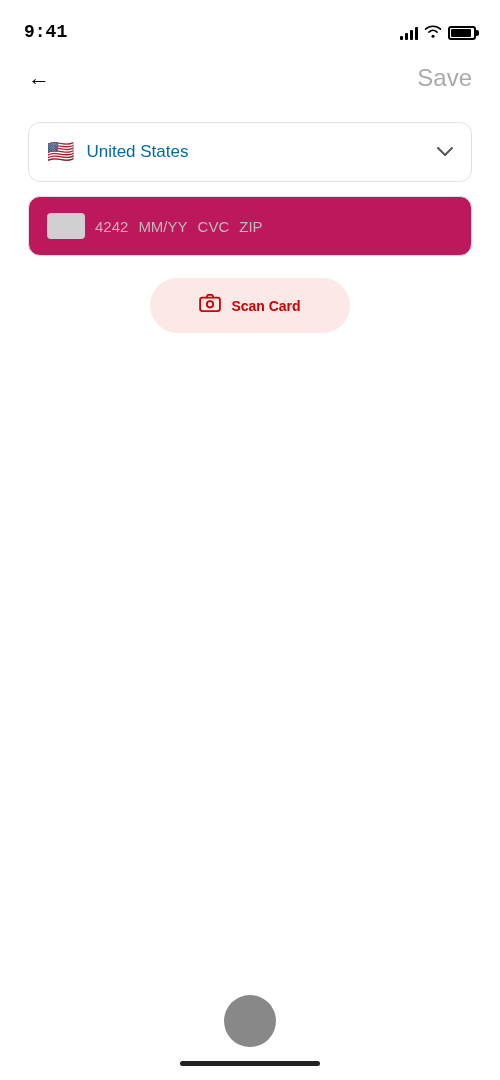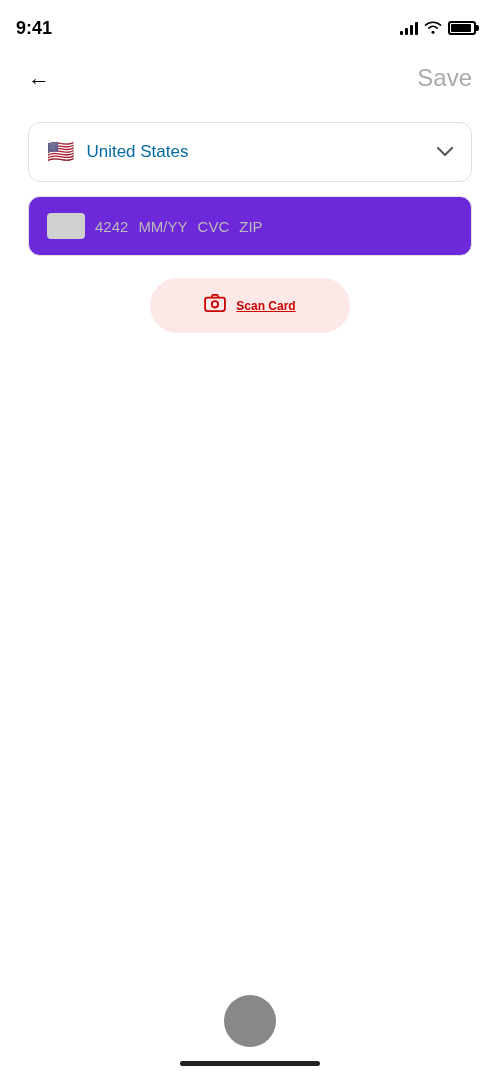--- a/index.html
+++ b/index.html
@@ -14,23 +14,24 @@
       background: #ffffff;
       font-family: -apple-system, BlinkMacSystemFont, 'Helvetica Neue', Arial, sans-serif;
       overflow: hidden;
       position: relative;
     }
 
     
     .status-bar {
       display: flex;
       justify-content: space-between;
-      align-items: center;
-      padding: 14px 24px 8px 16px;
+      align-items: flex-end;
+      padding: 14px 24px 8px 24px;
       height: 50px;
+      font-family: Liberation Mono, monospace;
     }
 
     .status-time {
       font-size: 18px;
       font-weight: 600;
       color: #000;
     }
 
     .status-icons {
       display: flex;
@@ -145,21 +146,21 @@
 
     .chevron-down {
       font-size: 16px;
       color: #555;
     }
 
     
     .card-input-row {
       display: flex;
       align-items: center;
-      background: #6d28d9;
+      background: #be185d;
       border: 1.5px solid #e0e0e0;
       border-radius: 12px;
       padding: 16px 18px;
       gap: 10px;
       margin-bottom: 22px;
     }
 
     .card-icon-placeholder {
       width: 38px;
       height: 26px;
@@ -195,24 +196,23 @@
       margin: 0 auto;
       width: 200px;
     }
 
     .scan-card-icon {
       color: #cc0000;
       font-size: 18px;
     }
 
     .scan-card-label {
-      font-size: 12px;
+      font-size: 14px;
       font-weight: 600;
       color: #cc0000;
-      text-decoration: underline;
     }
 
     
     .home-area {
       position: absolute;
       bottom: 0;
       left: 0;
       right: 0;
       height: 100px;
       display: flex;

